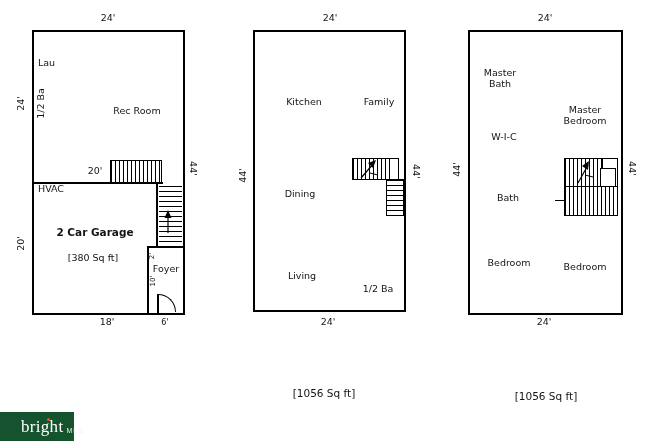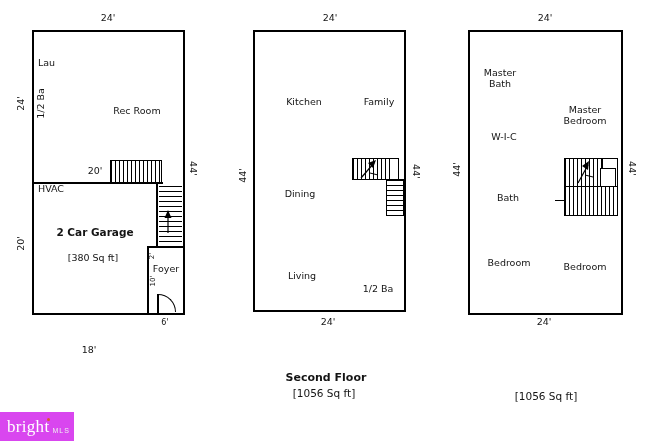--- a/index.html
+++ b/index.html
@@ -18,22 +18,22 @@
   .t8{font-size:8px;}
   .t7{font-size:7px;}
   .rotl{transform:rotate(-90deg);}
   .rotr{transform:rotate(90deg);}
   .treads-v{position:absolute;border:1px solid #000;box-sizing:border-box;
             background:repeating-linear-gradient(90deg,#000 0 1px,transparent 1px 4px);}
   .treads-h{position:absolute;box-sizing:border-box;
             background:repeating-linear-gradient(180deg,#000 0 1px,transparent 1px 5px);}
   .doorarc{position:absolute;border-top:1.5px solid #000;border-right:1.5px solid #000;
            border-top-right-radius:100%;box-sizing:border-box;}
-  .logo{position:absolute;left:0;top:412px;width:74px;height:29px;background:#d946ef;
-        display:flex;align-items:center;padding:0 0 0 7px;box-sizing:border-box;}
+  .logo{position:absolute;left:0;top:412px;width:74px;height:29px;background:#14532d;
+        display:flex;align-items:center;padding:0 0 0 21px;box-sizing:border-box;}
   .logo-brand{font-family:"Liberation Serif",serif;font-size:17px;color:#fff;letter-spacing:.3px;line-height:1;}
   .logo-suffix{font-family:"Liberation Sans",sans-serif;font-size:7px;color:#efefef;
                letter-spacing:1px;margin-left:3px;margin-top:7px;}
   .logo-dot{position:absolute;left:47px;top:6px;width:3px;height:3px;background:#d9572e;border-radius:50%;}
 </style>
 </head>
 <body>
 
 <div id="canvas">
 
@@ -52,21 +52,21 @@
       <polygon points="6,2 2.5,10 9.5,10" fill="#000"></polygon>
     </svg>
 
     <div class="doorarc" style="left:158px;top:294px;width:18px;height:18px;"></div>
     <div class="wall" style="left:157px;top:294px;width:1.5px;height:19px;"></div>
 
     <div class="lbl" style="left:93px;top:13px;width:30px;">24'</div>
     <div class="lbl rotl" style="left:6px;top:98px;width:30px;">24'</div>
     <div class="lbl rotl" style="left:6px;top:238px;width:30px;">20'</div>
     <div class="lbl rotr" style="left:178px;top:163px;width:30px;">44'</div>
-    <div class="lbl" style="left:74px;top:317px;width:30px;margin-top:28px;">18'</div>
+    <div class="lbl" style="left:92px;top:317px;width:30px;">18'</div>
     <div class="lbl t8" style="left:150px;top:318px;width:30px;">6'</div>
     <div class="lbl" style="left:80px;top:166px;width:30px;">20'</div>
 
     <div class="lbl left" style="left:38px;top:58px;">Lau</div>
     <div class="lbl rotl" style="left:21px;top:98px;width:40px;">1/2 Ba</div>
     <div class="lbl" style="left:107px;top:106px;width:60px;">Rec Room</div>
     <div class="lbl left" style="left:38px;top:164px;margin-top:20px;">HVAC</div>
     <div class="lbl bold" style="left:50px;top:226px;width:90px;font-size:10.5px;">2 Car Garage</div>
     <div class="lbl" style="left:48px;top:241px;width:90px;margin-top:12px;">[380 Sq ft]</div>
     <div class="lbl" style="left:148px;top:264px;width:36px;">Foyer</div>
@@ -91,21 +91,20 @@
     <div class="lbl" style="left:313px;top:317px;width:30px;">24'</div>
     <div class="lbl rotl" style="left:228px;top:170px;width:30px;">44'</div>
     <div class="lbl rotr" style="left:401px;top:166px;width:30px;">44'</div>
 
     <div class="lbl" style="left:274px;top:97px;width:60px;">Kitchen</div>
     <div class="lbl" style="left:349px;top:97px;width:60px;">Family</div>
     <div class="lbl" style="left:270px;top:189px;width:60px;">Dining</div>
     <div class="lbl" style="left:272px;top:271px;width:60px;">Living</div>
     <div class="lbl" style="left:348px;top:284px;width:60px;">1/2 Ba</div>
 
-    <div class="lbl bold t11" style="left:266px;top:372px;width:120px;">Second Floor</div>
     <div class="lbl t11" style="left:264px;top:387px;width:120px;font-size:10.5px;">[1056 Sq ft]</div>
   </div>
 
   <div class="plan">
     <div class="outline" style="left:468px;top:30px;width:155px;height:285px;"></div>
 
     <div class="thin" style="left:564px;top:158px;width:54px;height:58px;"></div>
     <div class="treads-v" style="left:564px;top:158px;width:39px;height:29px;"></div>
     <div class="treads-v" style="left:564px;top:186px;width:54px;height:30px;"></div>
     <div class="thin" style="left:600px;top:168px;width:16px;height:19px;"></div>

